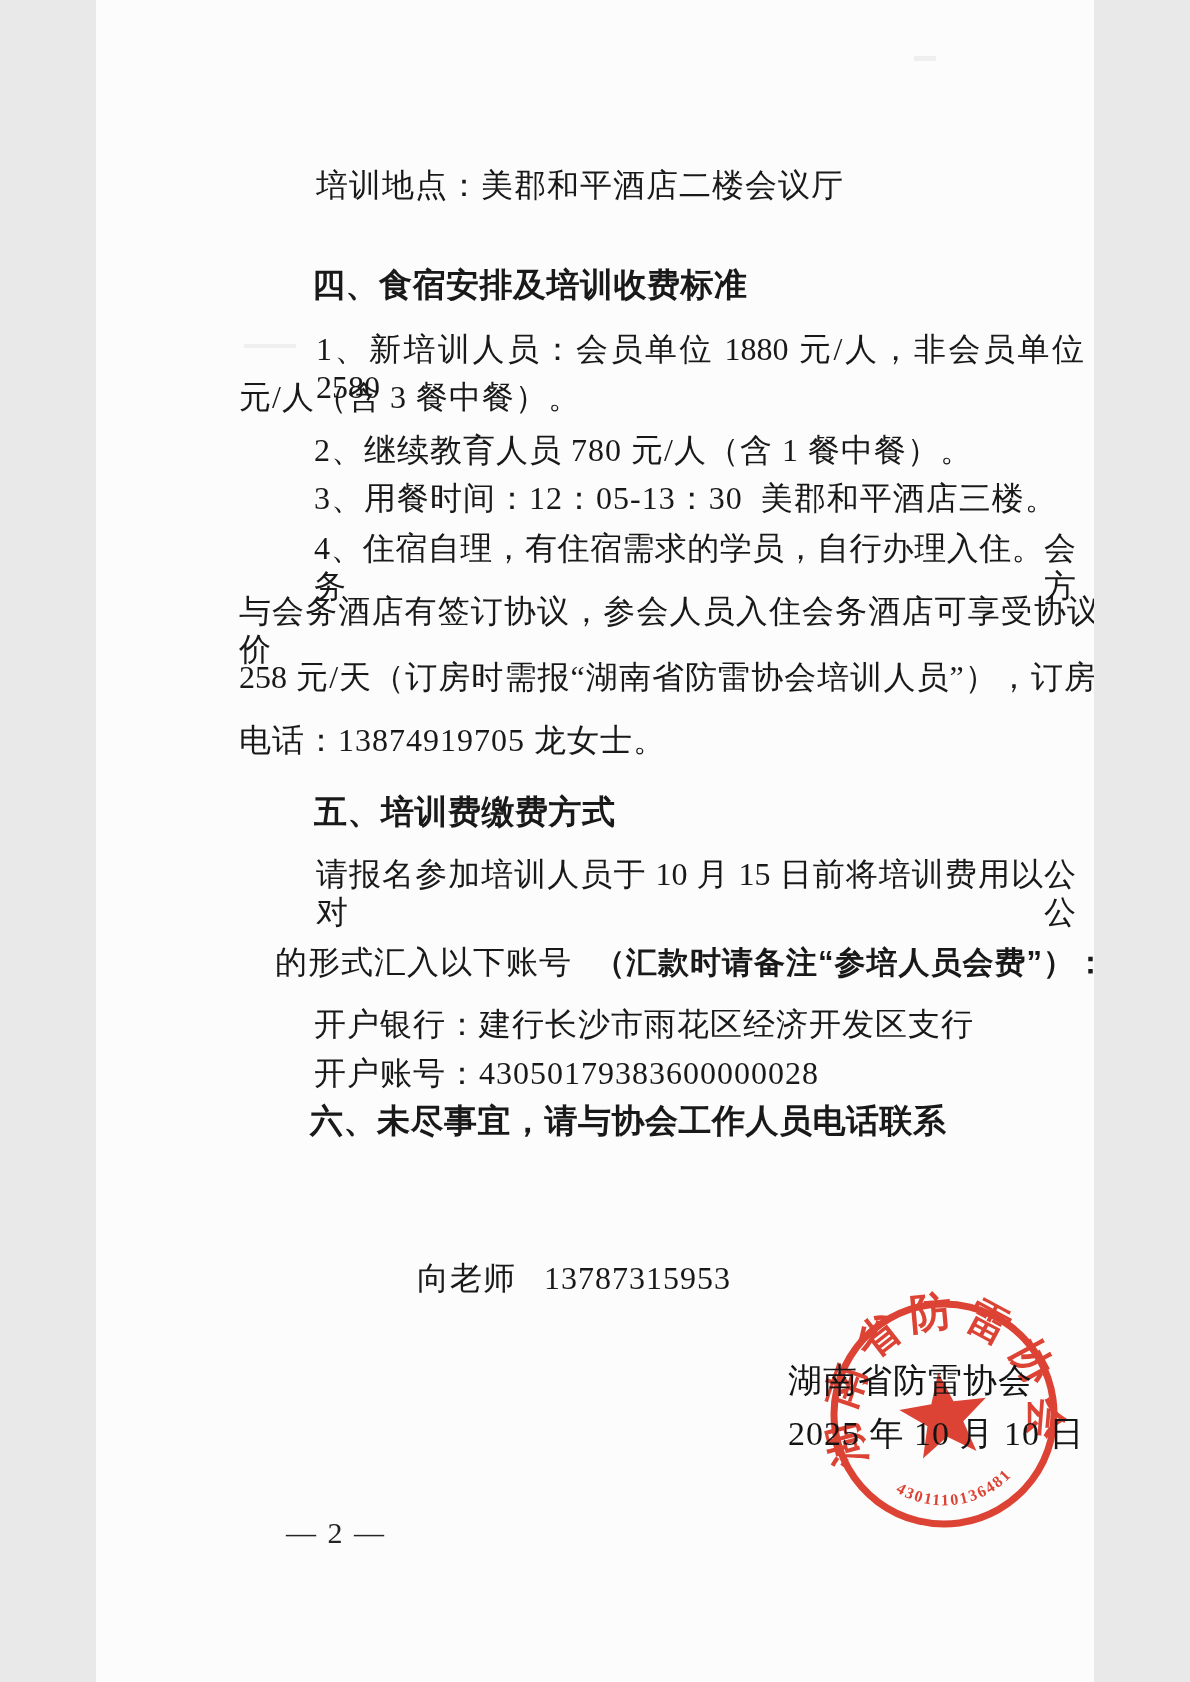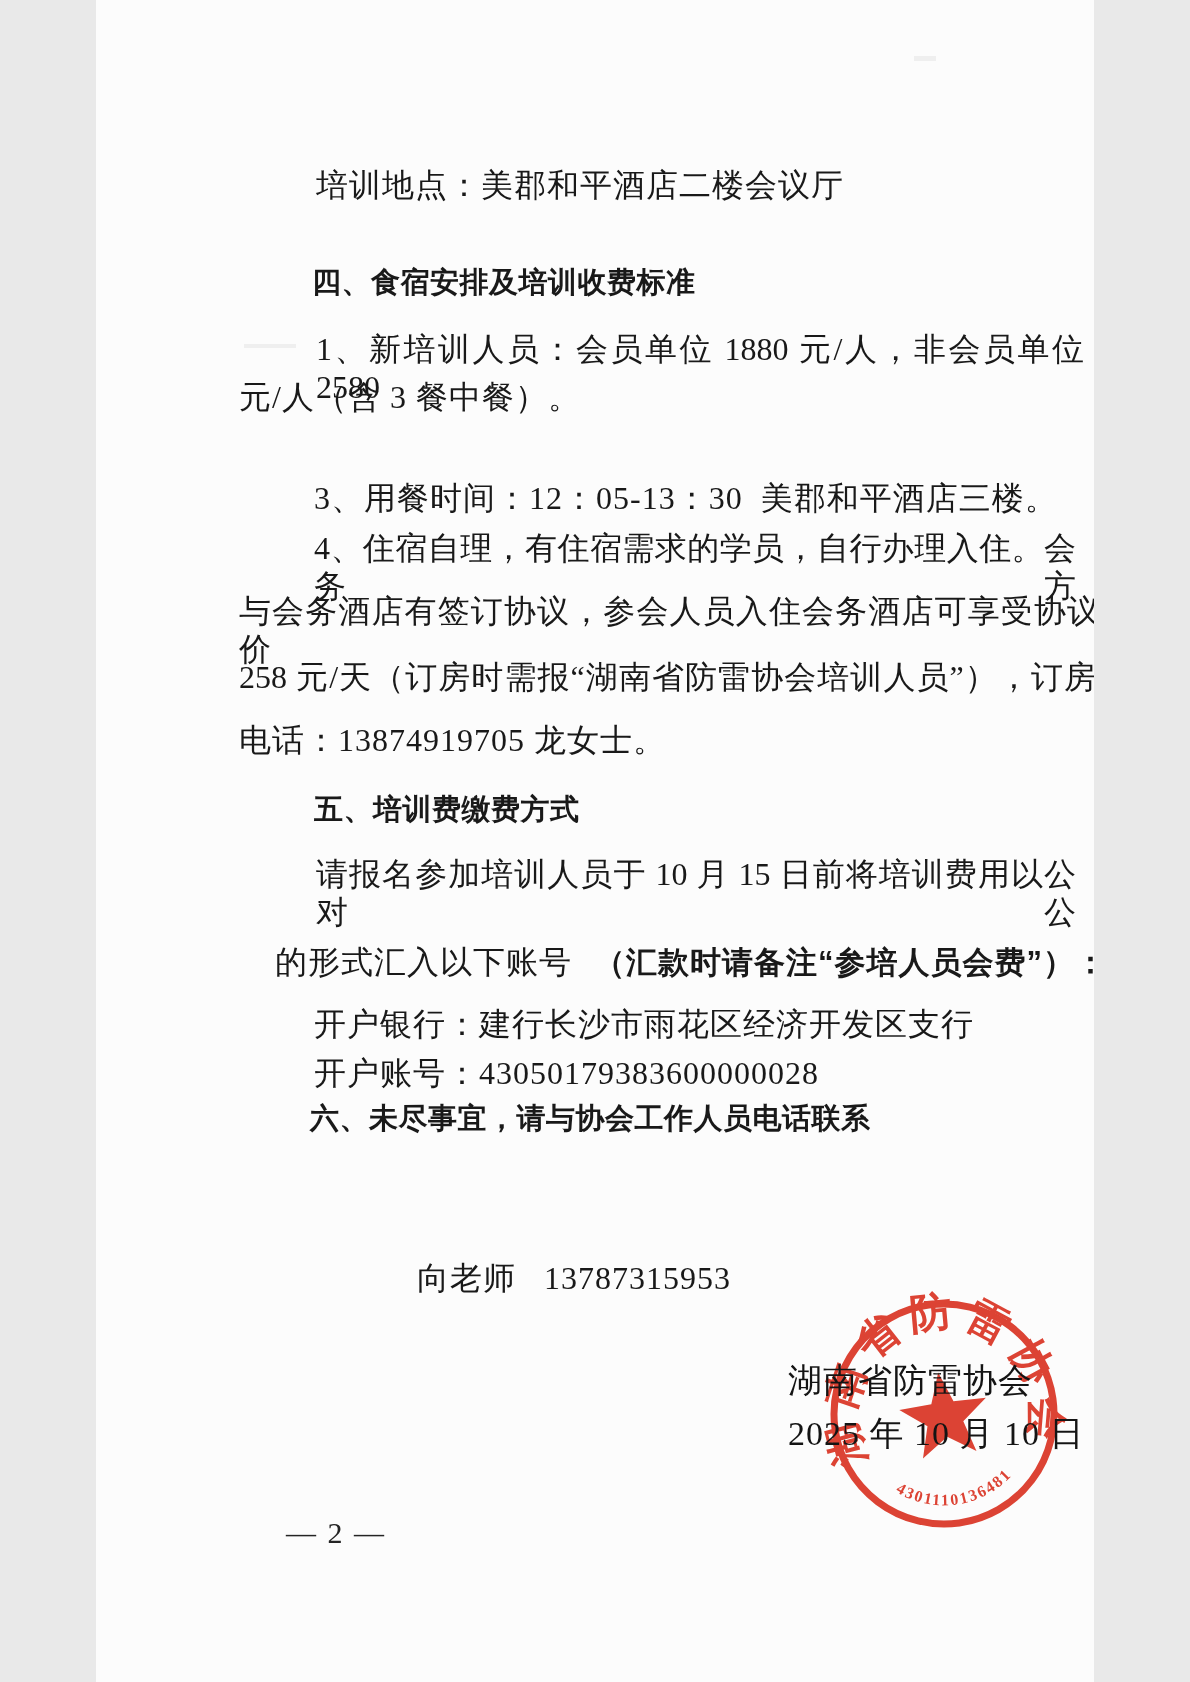--- a/index.html
+++ b/index.html
@@ -20,23 +20,23 @@
     letter-spacing:1px;
   }
   .just{
     white-space:normal;
     letter-spacing:0;
     text-align:justify;
     text-align-last:justify;
     text-justify:inter-character;
   }
   .hd{
-    font-family:Liberation Mono, monospace;
+    font-family:Liberation Sans, sans-serif;
     font-weight:bold;
-    font-size:29px;
+    font-size:33px;
     letter-spacing:0.5px;
   }
   .bold-note{
     font-family:"Liberation Sans","DejaVu Sans",sans-serif;
     font-weight:bold;
     font-size:31px;
     margin-left:22px;
   }
   .contact .cname{display:inline-block;}
   .contact .cphone{display:inline-block;margin-left:28px;}
@@ -77,20 +77,21 @@
   <div class="artifact" style="left:148px;top:344px;width:52px;height:4px;"></div>
   <div class="artifact" style="left:818px;top:56px;width:22px;height:5px;"></div>
 
   <div class="ln" style="left:220px;top:166px;">培训地点：美郡和平酒店二楼会议厅</div>
 
   <div class="ln hd" style="left:216px;top:266px;">四、食宿安排及培训收费标准</div>
 
   <div class="ln just" style="left:220px;top:330px;width:768px;">1、新培训人员：会员单位 1880 元/人，非会员单位 2580</div>
   <div class="ln" style="left:143px;top:378px;">元/人（含 3 餐中餐）。</div>
 
+  <div class="ln" style="left:218px;top:431px;">2、继续教育人员 780 元/人（含 1 餐中餐）。</div>
 
   <div class="ln" style="left:218px;top:479px;">3、用餐时间：12：05-13：30  美郡和平酒店三楼。</div>
 
   <div class="ln just" style="left:218px;top:529px;width:762px;">4、住宿自理，有住宿需求的学员，自行办理入住。会务方</div>
   <div class="ln just" style="left:143px;top:592px;width:860px;">与会务酒店有签订协议，参会人员入住会务酒店可享受协议价</div>
   <div class="ln just" style="left:143px;top:658px;width:857px;">258 元/天（订房时需报“湖南省防雷协会培训人员”），订房</div>
   <div class="ln" style="left:143px;top:721px;">电话：13874919705 龙女士。</div>
 
   <div class="ln hd" style="left:218px;top:793px;">五、培训费缴费方式</div>
 

